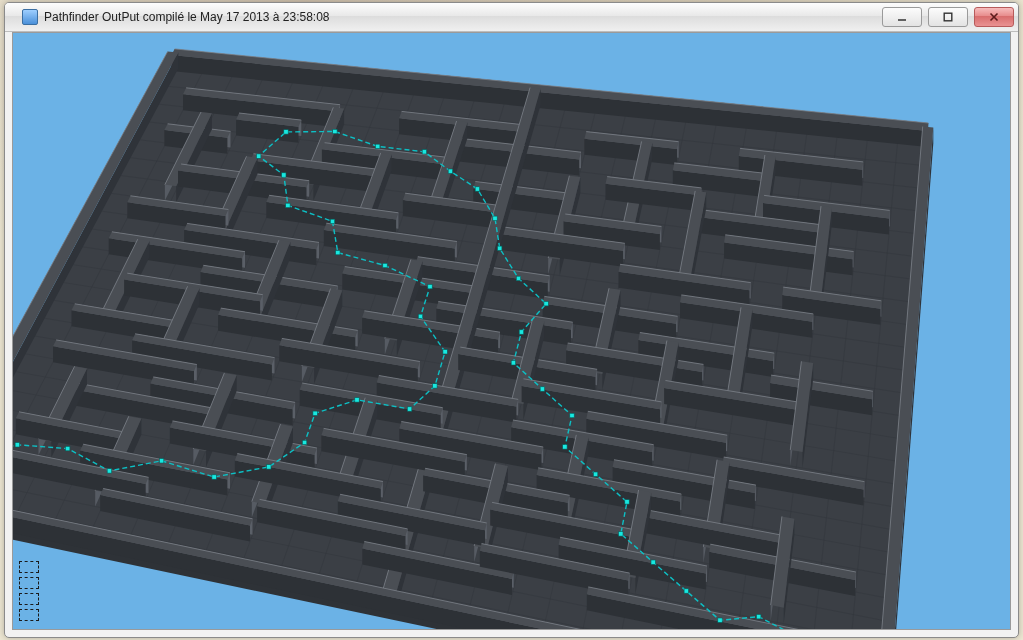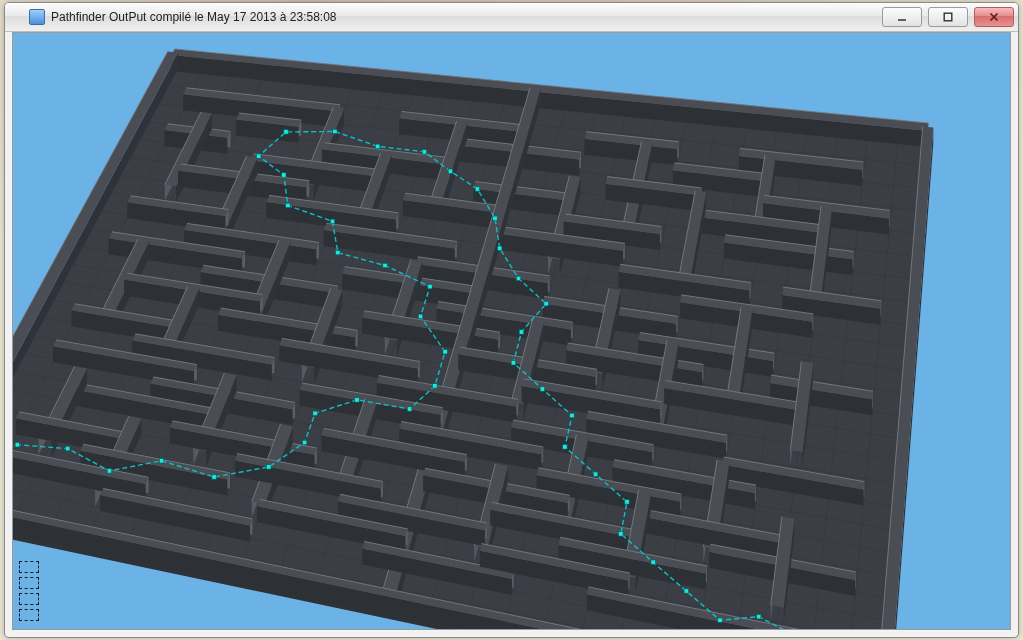--- a/index.html
+++ b/index.html
@@ -32,21 +32,21 @@
     background: #f2f2f2;
     overflow: hidden;
   }
   .titlebar {
     height: 28px;
     line-height: 28px;
     background: linear-gradient(#fdfdfd, #e9e9e9 45%, #dcdcdc 46%, #f0f0f0);
     border-bottom: 1px solid #bdbdbd;
     display: flex;
     align-items: center;
-    padding: 0 4px 0 24px;
+    padding: 0 4px 0 17px;
     color: #222;
   }
   .title-icon {
     width: 14px; height: 14px;
     background: linear-gradient(#9ecfff,#4a90d9);
     border: 1px solid #3b6fa3;
     border-radius: 2px;
     margin-right: 6px;
     flex: 0 0 auto;
   }

